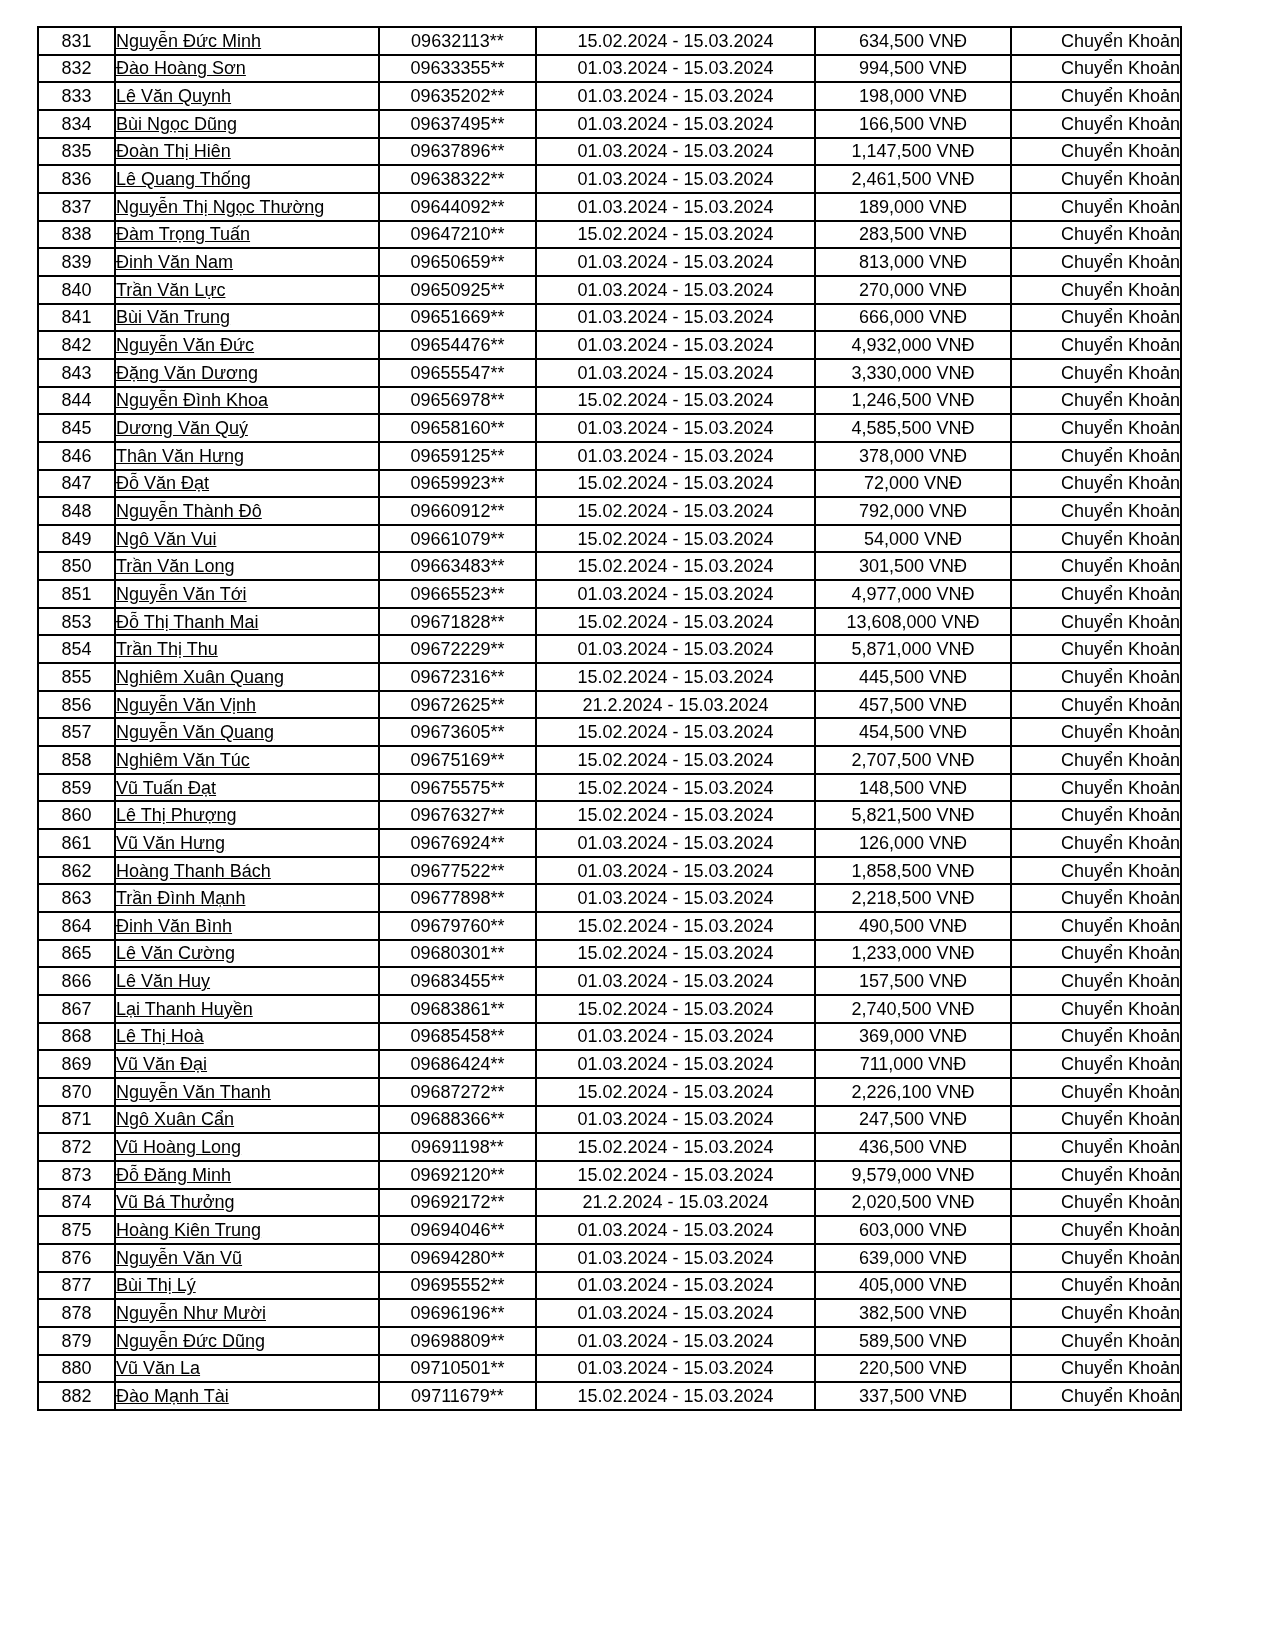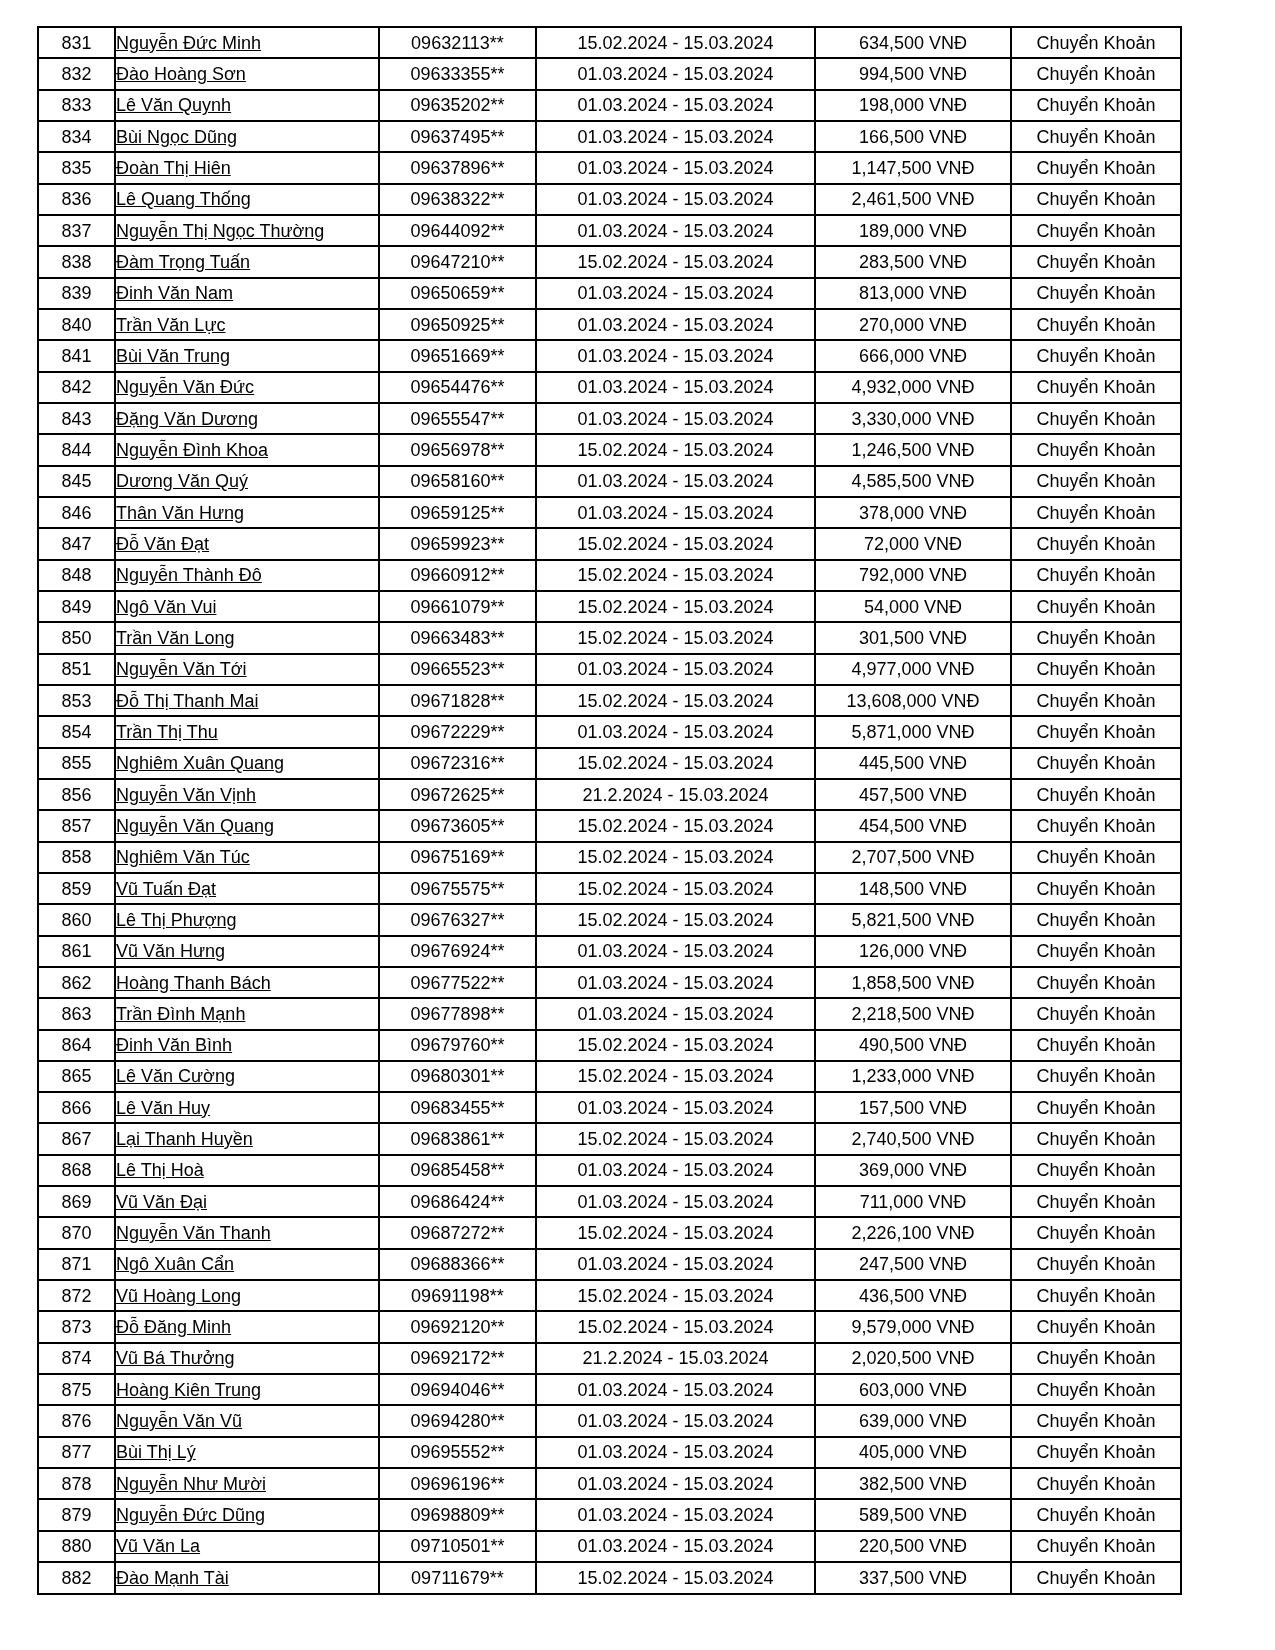--- a/index.html
+++ b/index.html
@@ -16,39 +16,39 @@
   }
   #sheet {
     position: absolute;
     left: 37px;
     top: 26px;
   }
   table.payment-table {
     border-collapse: collapse;
     table-layout: fixed;
     width: 1143px;
-    height: 1569px;
+    height: 1385px;
     background: #ffffff;
   }
   table.payment-table td {
     border: 2px solid #000000;
     font-size: 18px;
     line-height: 1;
     white-space: nowrap;
     overflow: hidden;
     padding: 0;
     vertical-align: middle;
     color: #000000;
   }
   td.c-stt     { text-align: center; }
   td.c-name    { text-align: left; padding-left: 6px; text-decoration: underline; }
   td.c-phone   { text-align: center; }
   td.c-dates   { text-align: center; }
   td.c-amount  { text-align: center; }
-  td.c-payment { text-align: center; padding-left: 9px; margin-top: 32px; }
+  td.c-payment { text-align: right; padding-left: 9px; margin-top: 32px; }
 </style>
 </head>
 <body>
 
 <div id="sheet">
   <table class="payment-table">
     <colgroup>
       <col style="width:77px">
       <col style="width:264px">
       <col style="width:157px">

